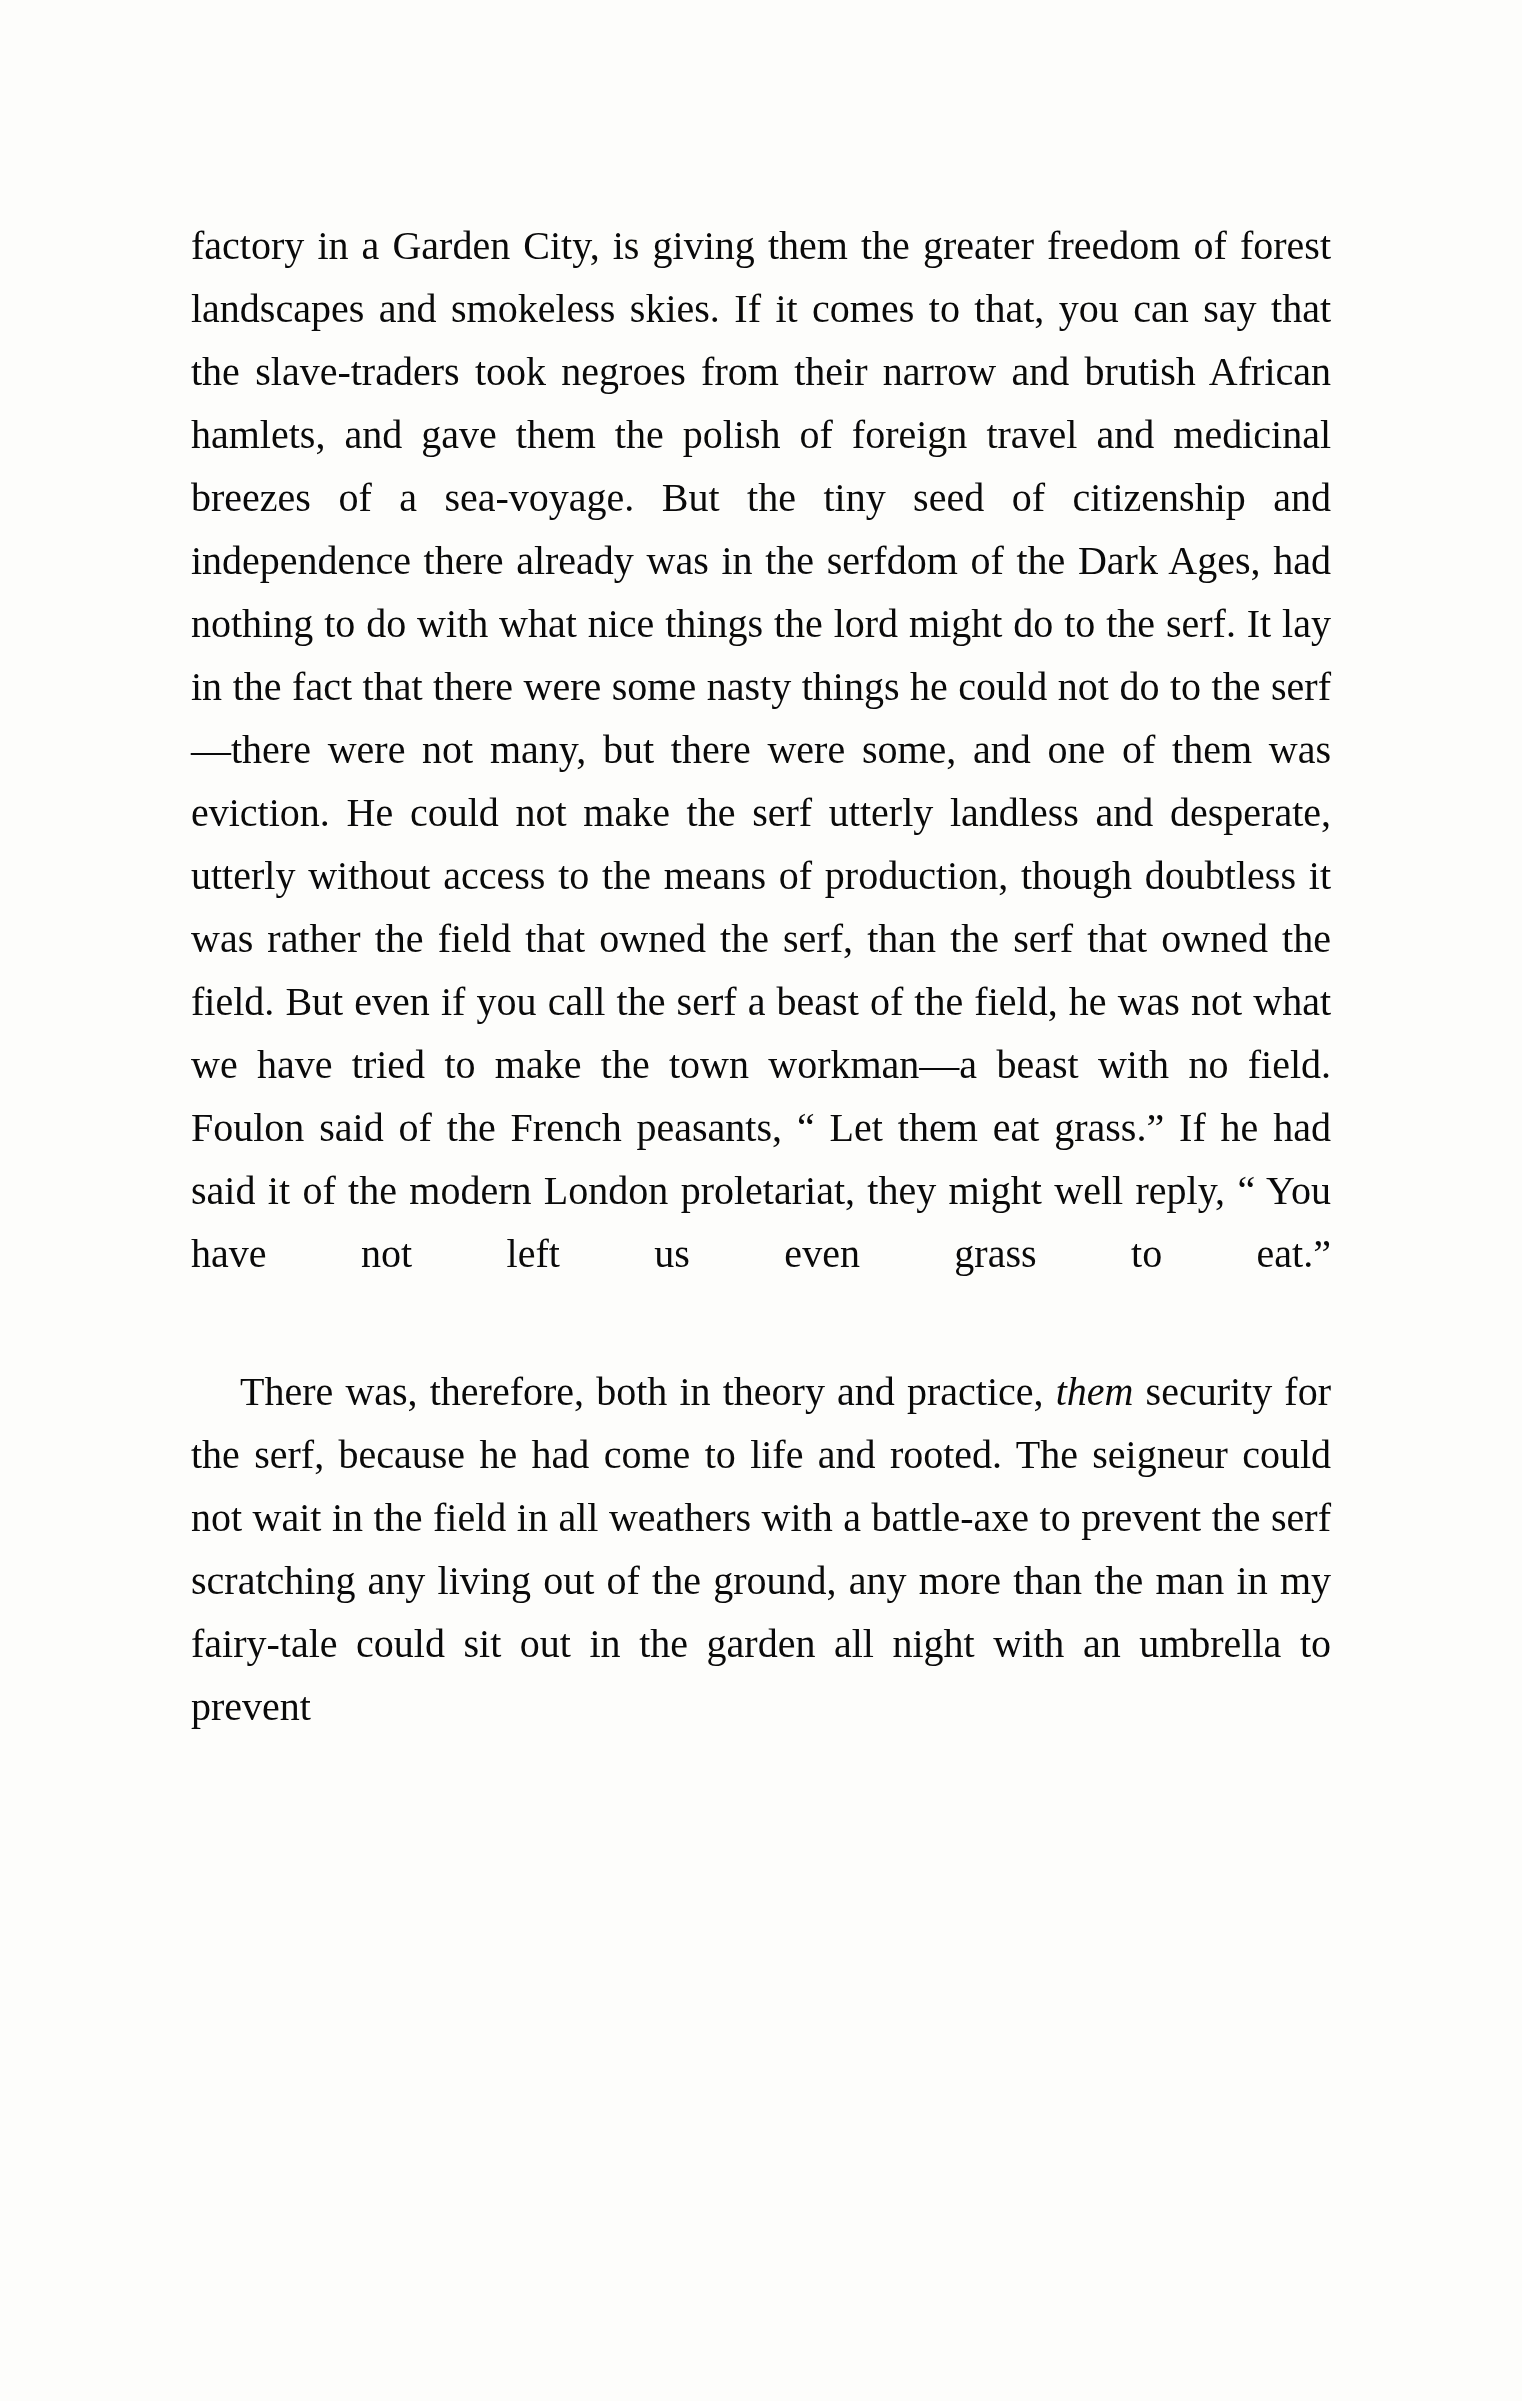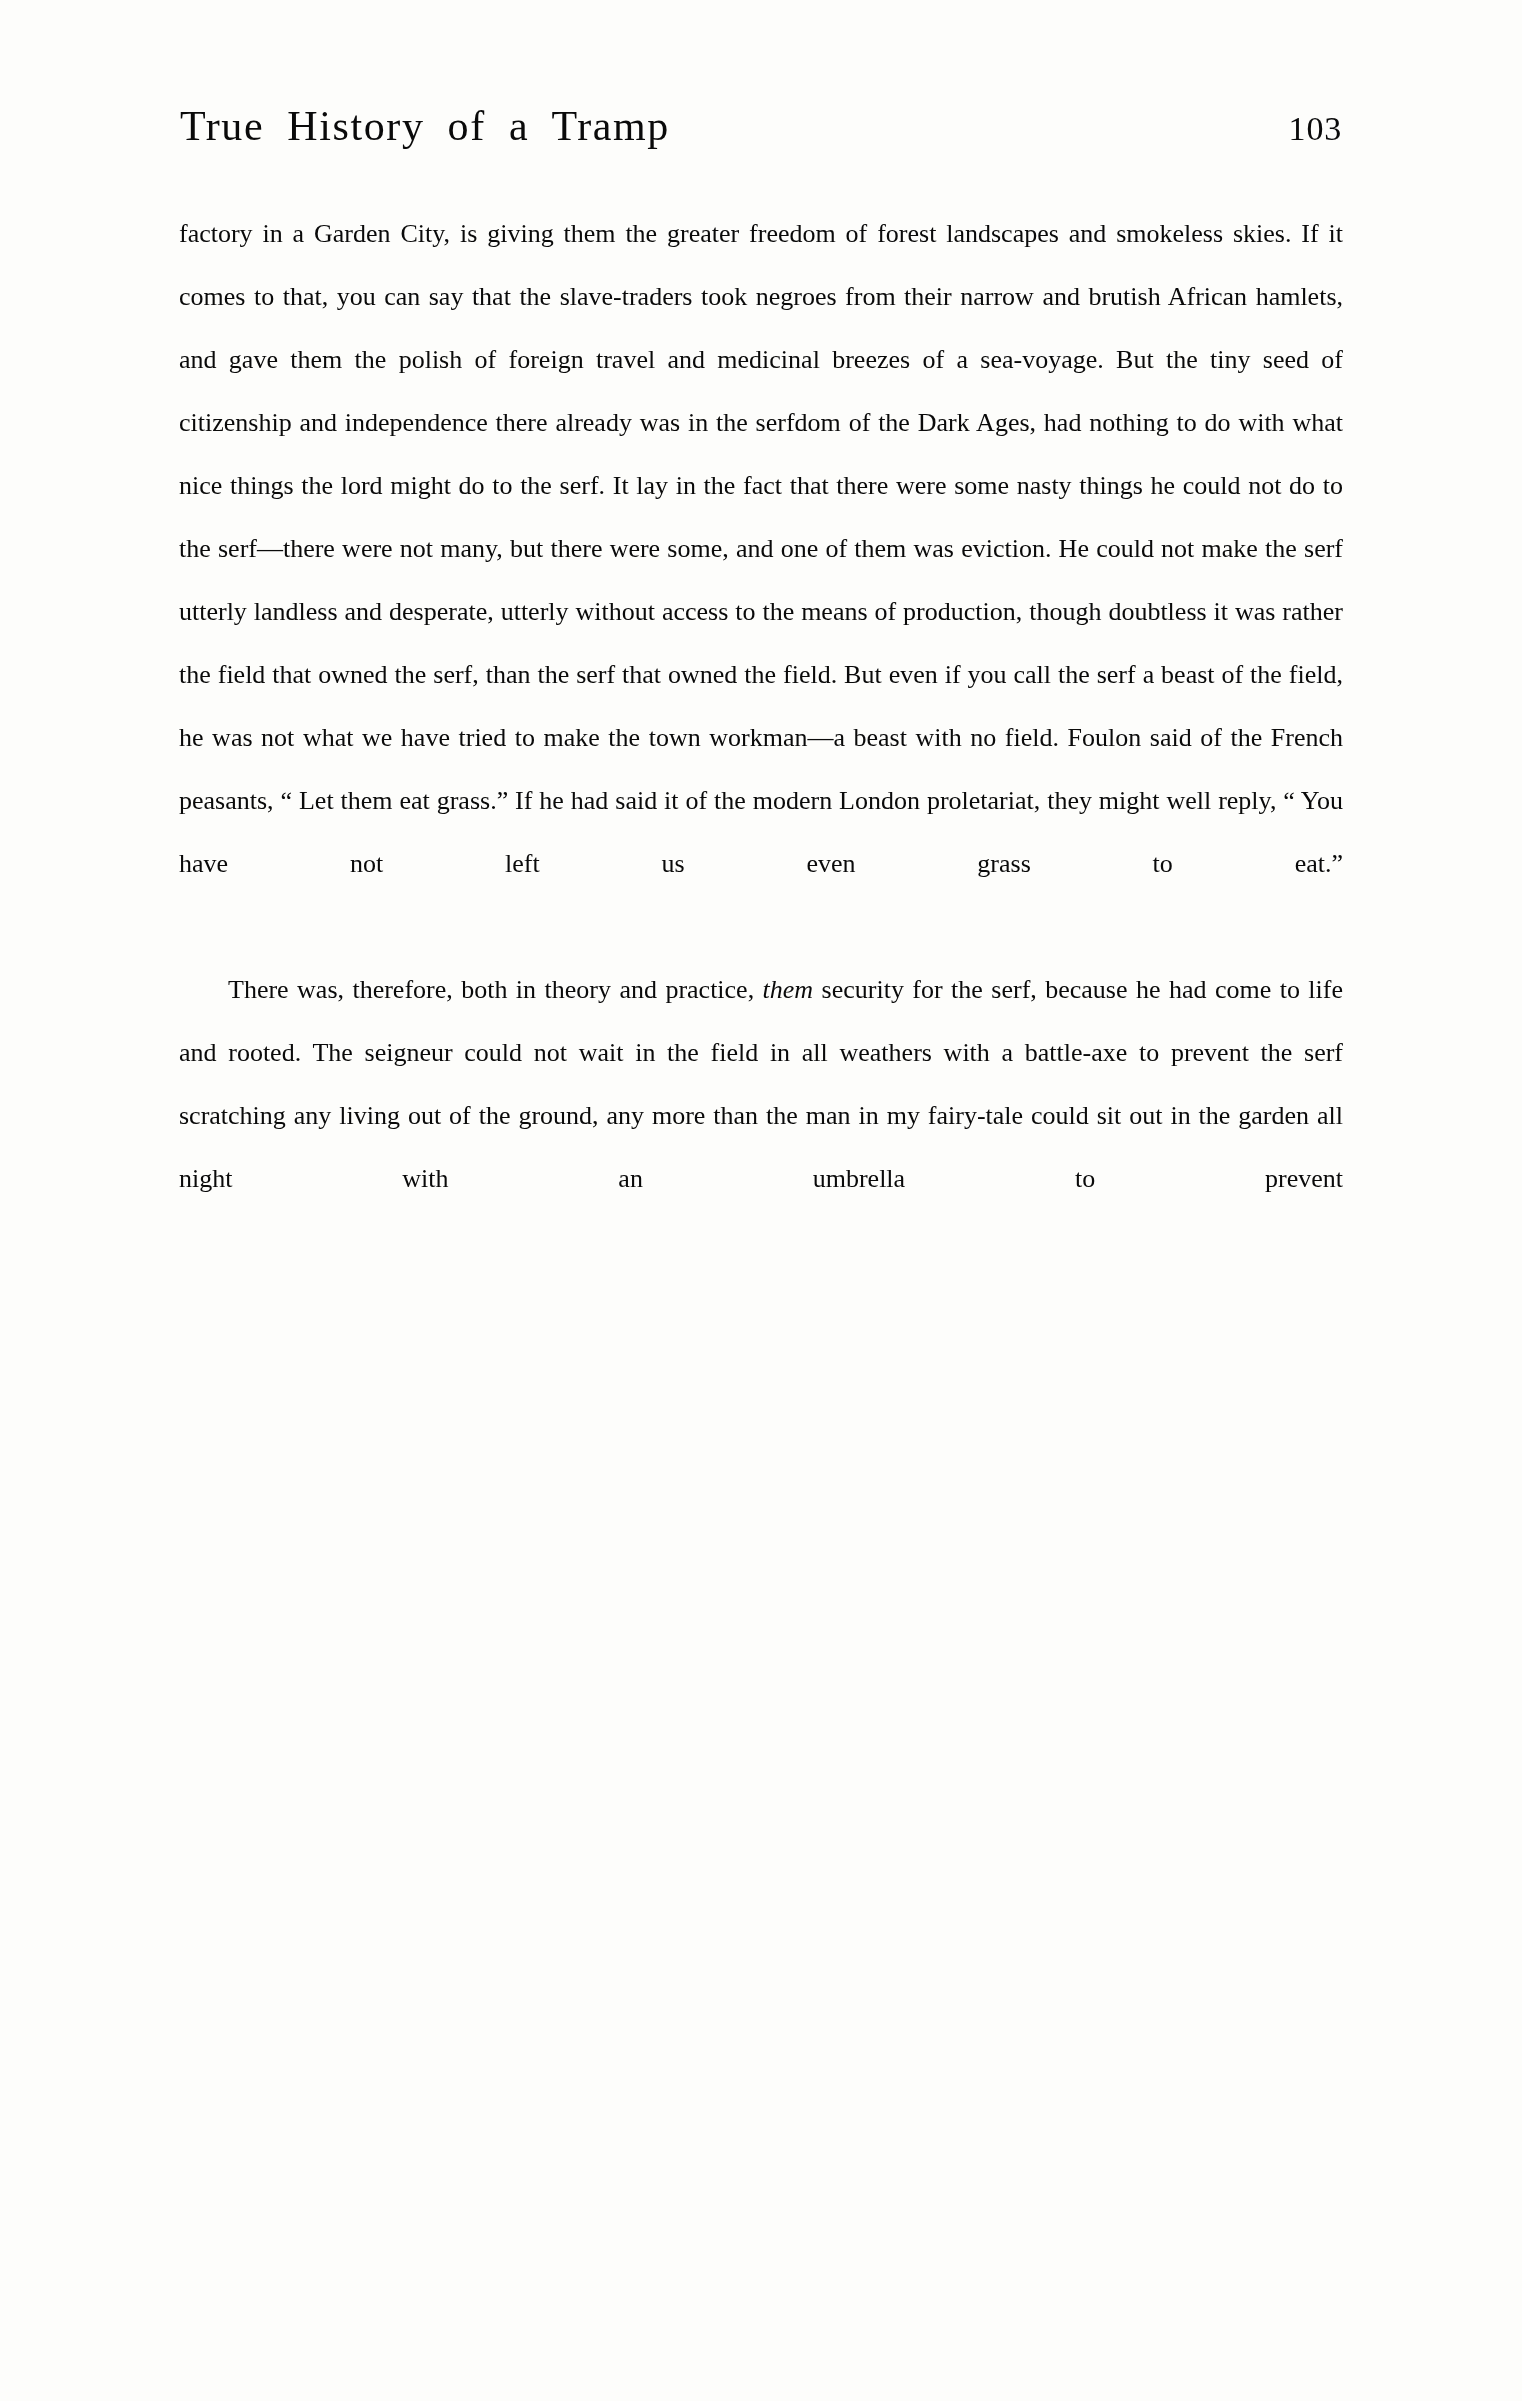--- a/index.html
+++ b/index.html
@@ -42,22 +42,22 @@
     font-size: 34px;
     letter-spacing: 0.8px;
   }
   .textblock {
     position: absolute;
     left: 179px;
     right: 179px;
     top: 202px;
   }
   p.para {
-    margin: 0;
-    font-size: 26px;
+    margin: 12px;
+    font-size: 40px;
     line-height: 63px;
     text-align: justify;
     text-justify: inter-word;
     hyphens: none;
   }
   p.para.indent {
     text-indent: 49px;
   }
   .para i {
     font-style: italic;
@@ -67,24 +67,20 @@
     content: "";
     display: inline-block;
     width: 100%;
   }
 </style>
 </head>
 <body>
 
 <div class="page">
 
-  <div class="page-header">
-    <div class="running-title">True History of a Tramp</div>
-    <div class="folio">103</div>
-  </div>
 
   <div class="textblock">
     <p class="para">factory in a Garden City, is giving them the greater freedom of forest landscapes and smokeless skies.  If it comes to that, you can say that the slave-traders took negroes from their narrow and brutish African hamlets, and gave them the polish of foreign travel and medicinal breezes of a sea-voyage.  But the tiny seed of citizenship and independence there already was in the serfdom of the Dark Ages, had nothing to do with what nice things the lord might do to the serf.  It lay in the fact that there were some nasty things he could not do to the serf—there were not many, but there were some, and one of them was eviction.  He could not make the serf utterly landless and desperate, utterly without access to the means of production, though doubtless it was rather the field that owned the serf, than the serf that owned the field.  But even if you call the serf a beast of the field, he was not what we have tried to make the town workman—a beast with no field.  Foulon said of the French peasants, “ Let them eat grass.”  If he had said it of the modern London proletariat, they might well reply, “ You have not left us even grass to eat.”</p>
     <p class="para indent">There was, therefore, both in theory and practice, <i>them</i> security for the serf, because he had come to life and rooted.  The seigneur could not wait in the field in all weathers with a battle-axe to prevent the serf scratching any living out of the ground, any more than the man in my fairy-tale could sit out in the garden all night with an umbrella to prevent</p>
   </div>
 
 </div>
 
 
 </body></html>

